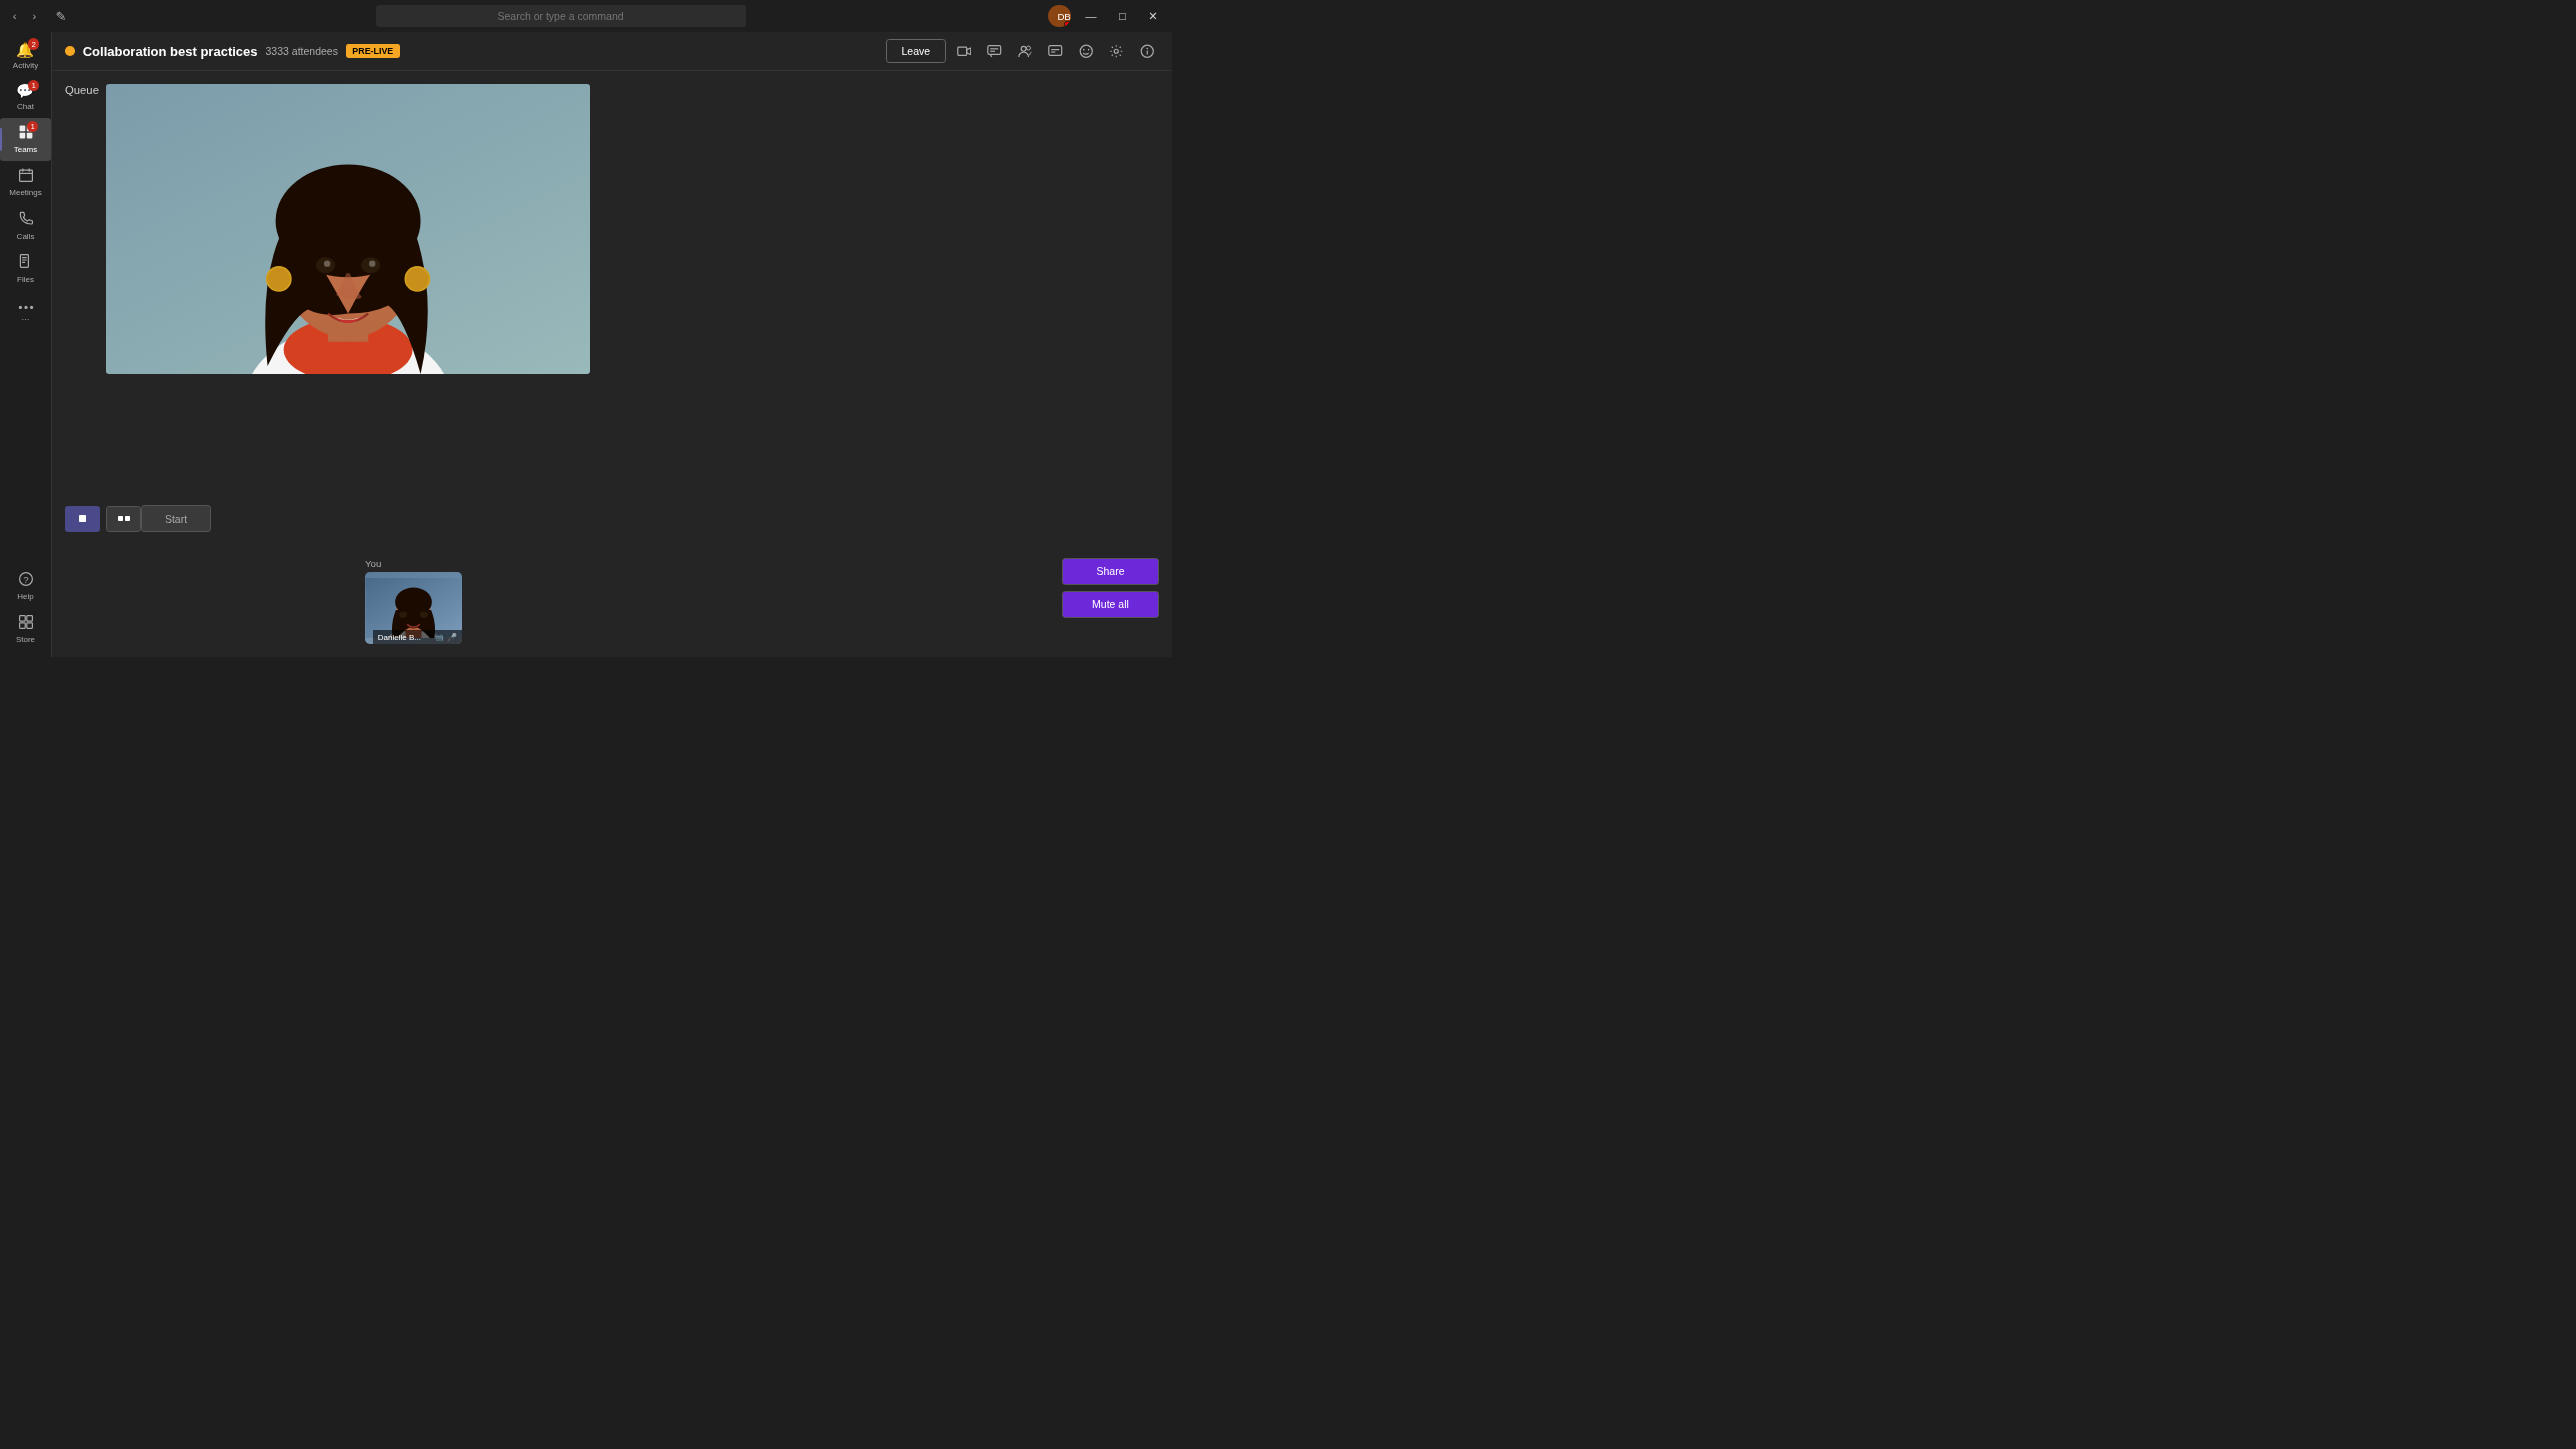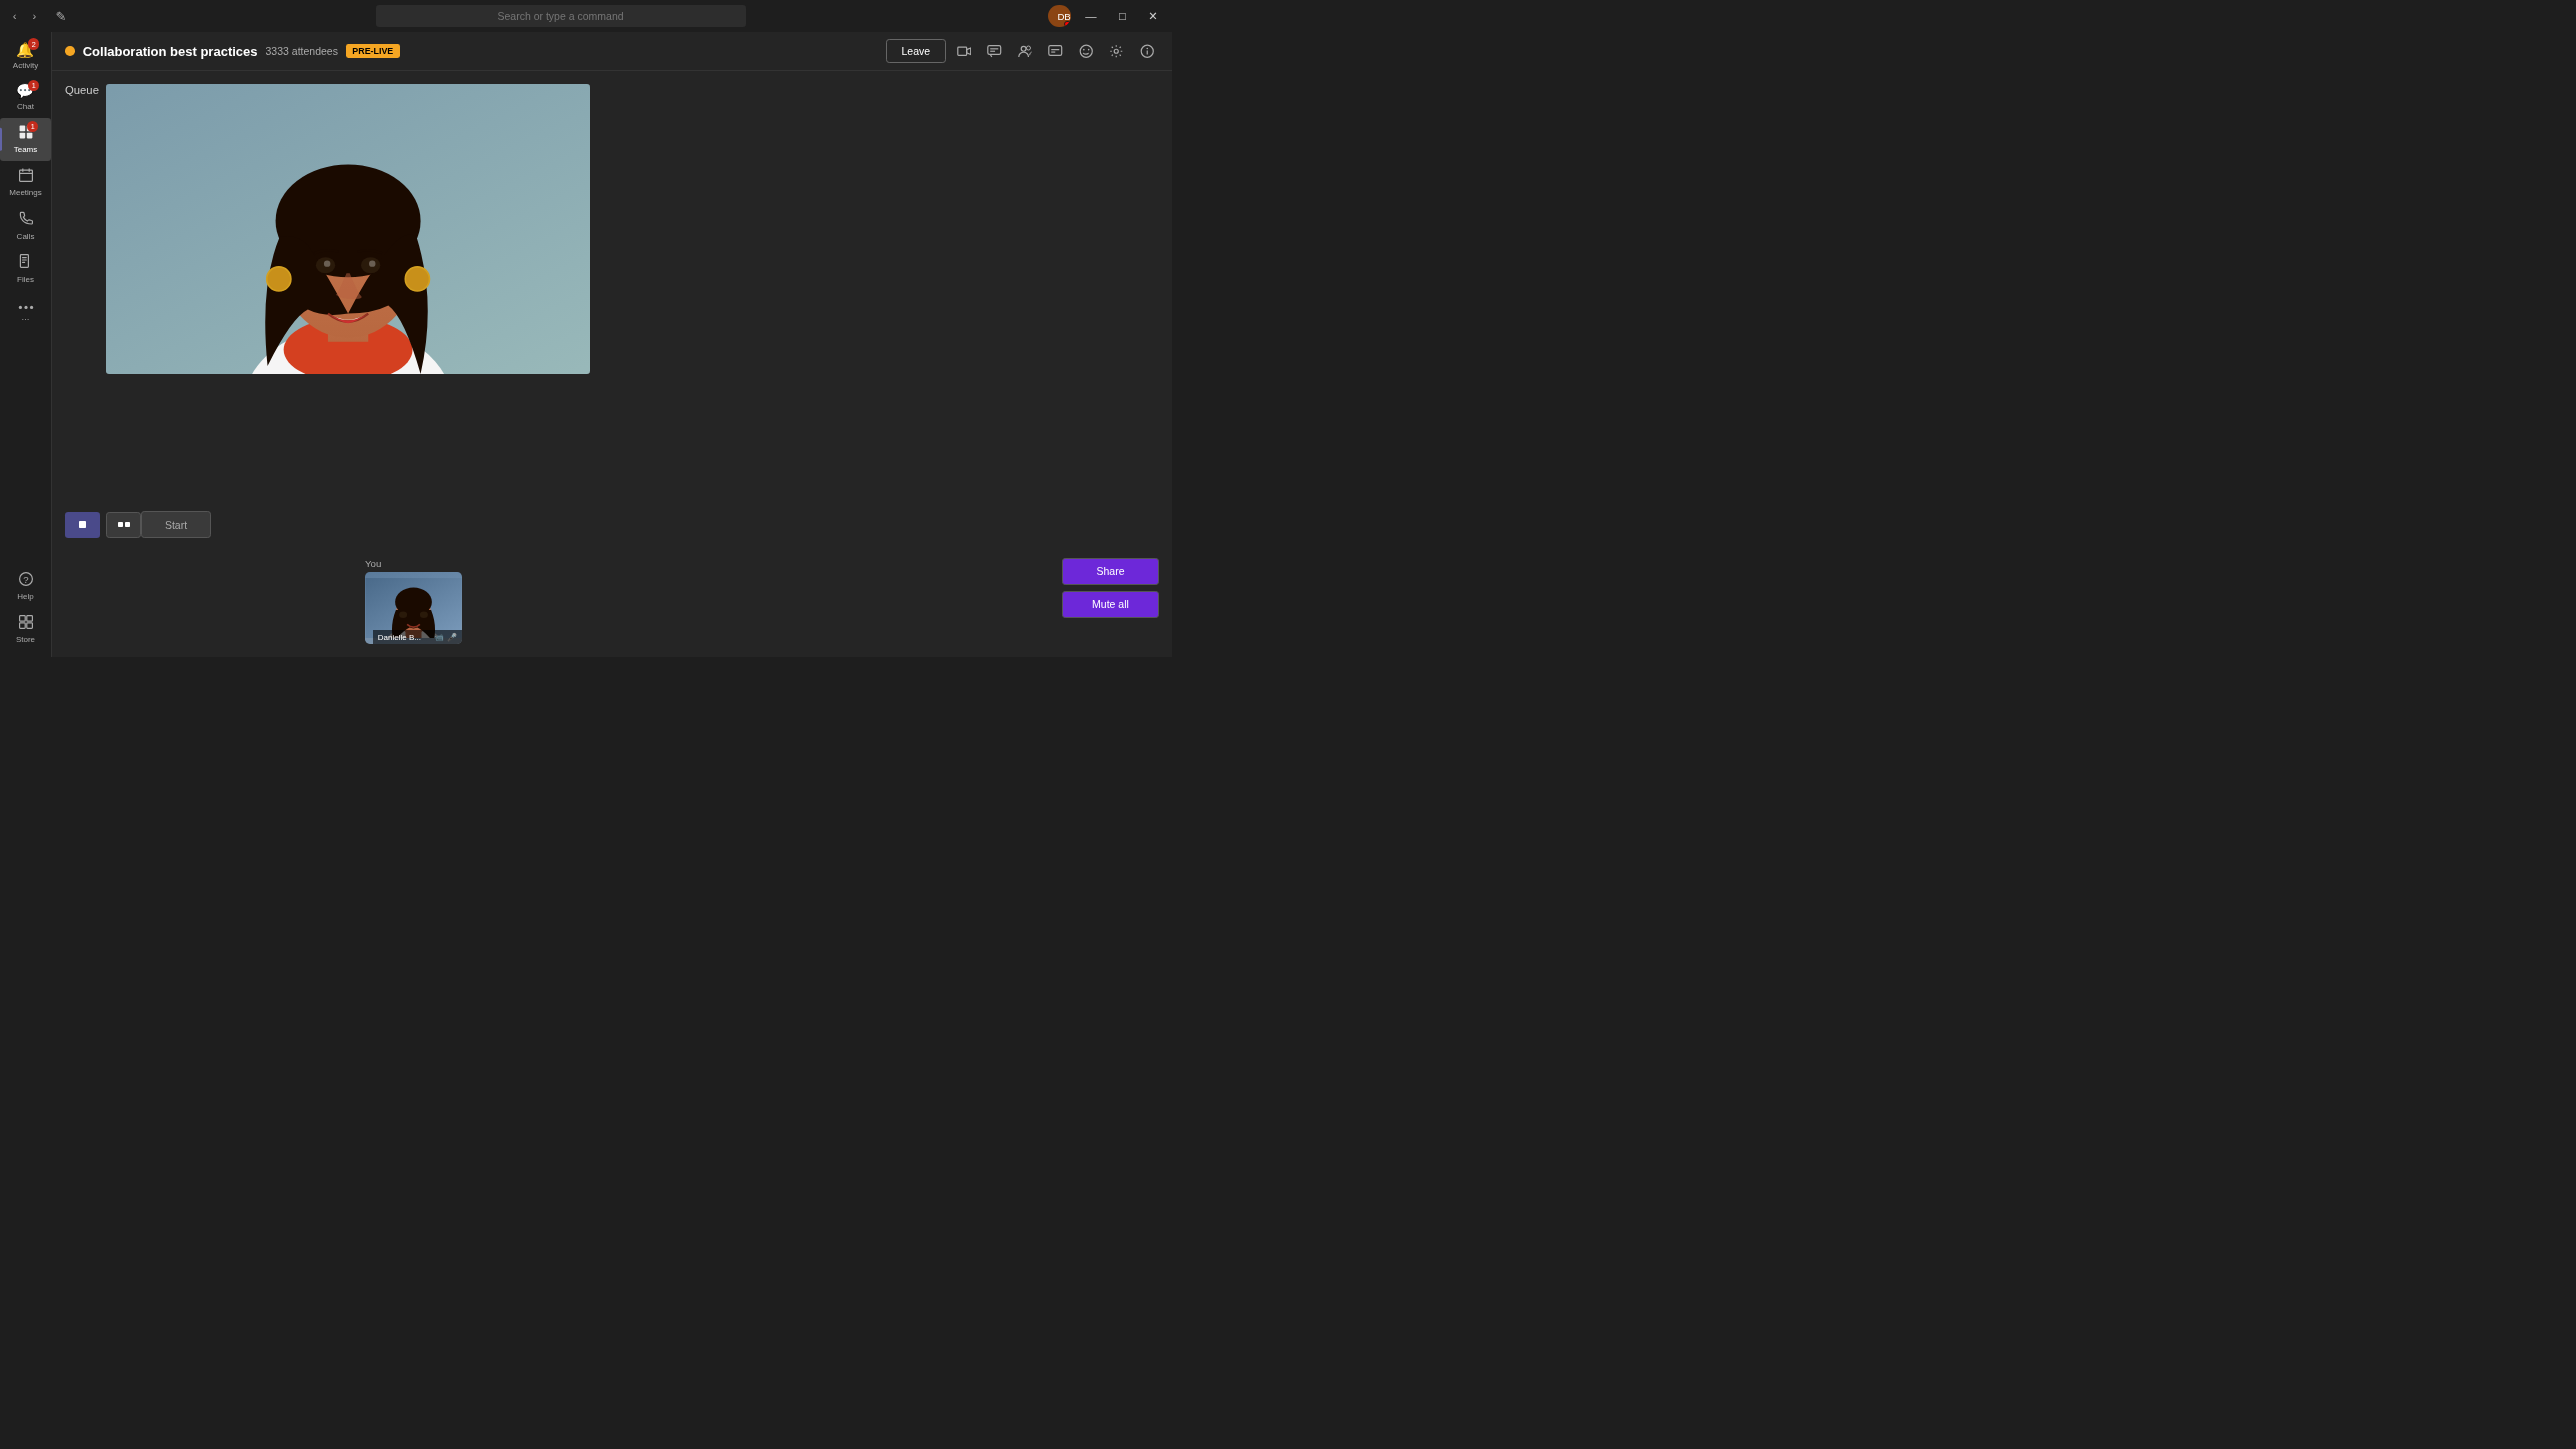--- a/index.html
+++ b/index.html
@@ -371,21 +371,21 @@
       border-radius: 3.2px;
       cursor: pointer;
       font-size: 10.5px;
     }
 
     
     .bottom-area {
       display: flex;
       align-items: flex-start;
       padding: 6.4px 13px 13px 13px;
-      margin-top: 7px;
+      margin-top: 13px;
     }
     .participant-section {
       display: flex;
       flex-direction: column;
       align-items: center;
       margin-left: auto;
       margin-right: auto;
     }
     .you-label {
       font-size: 9.7px;

